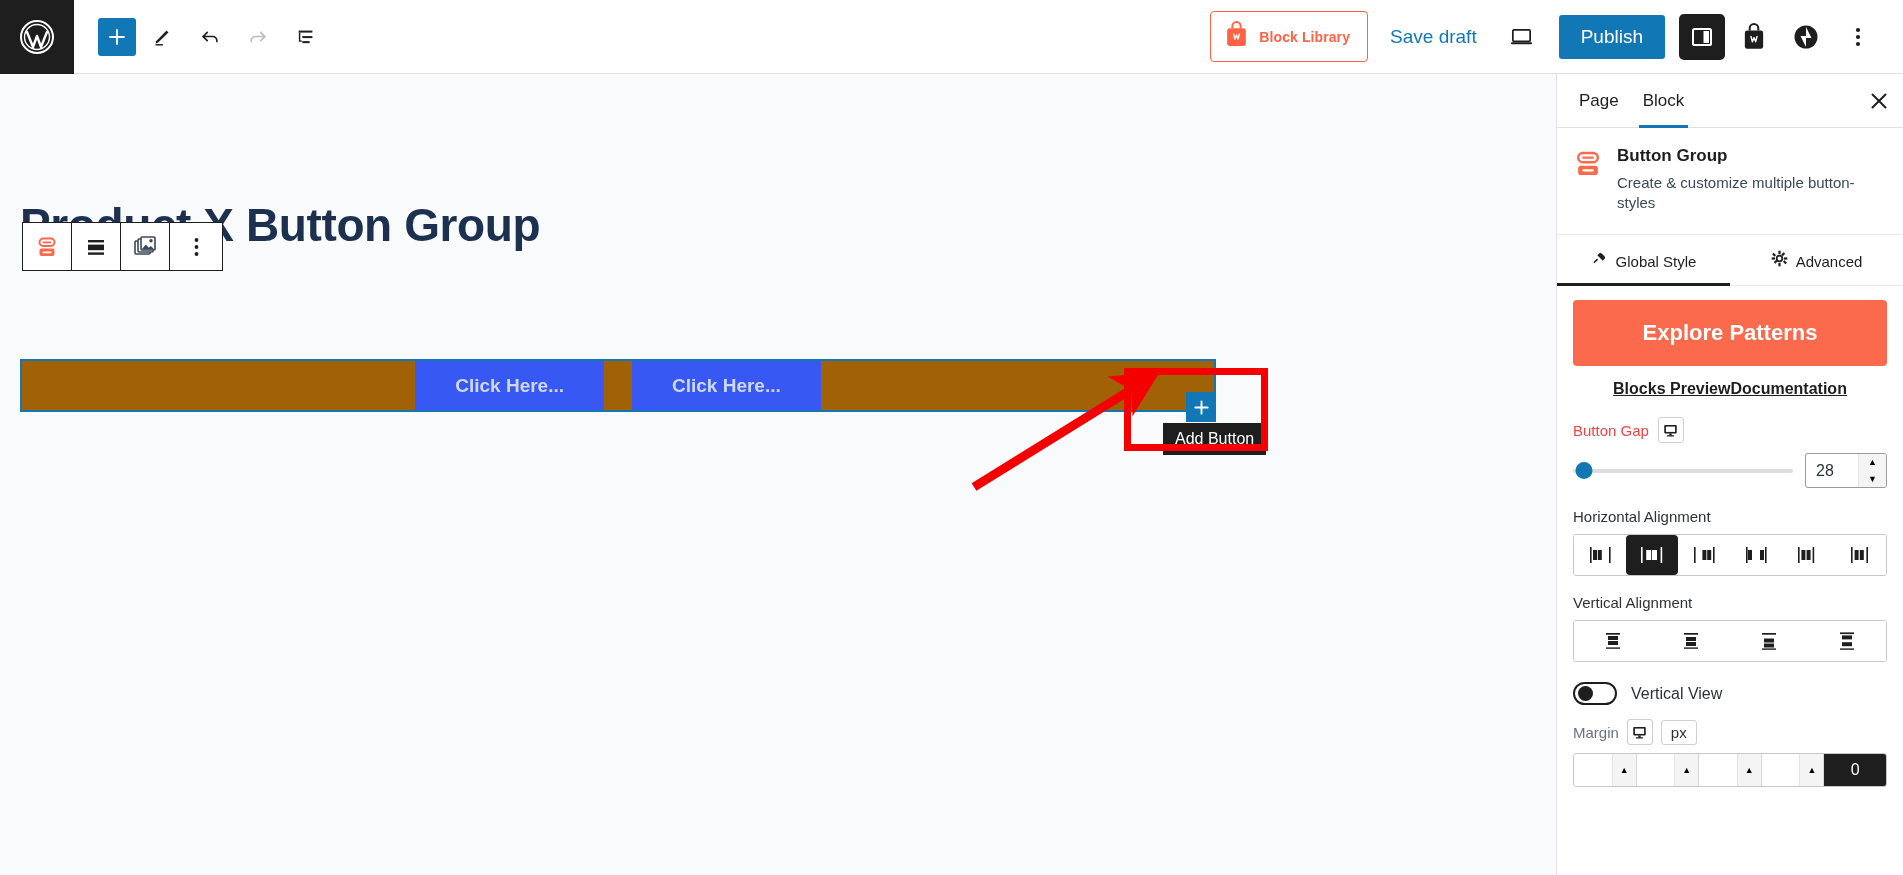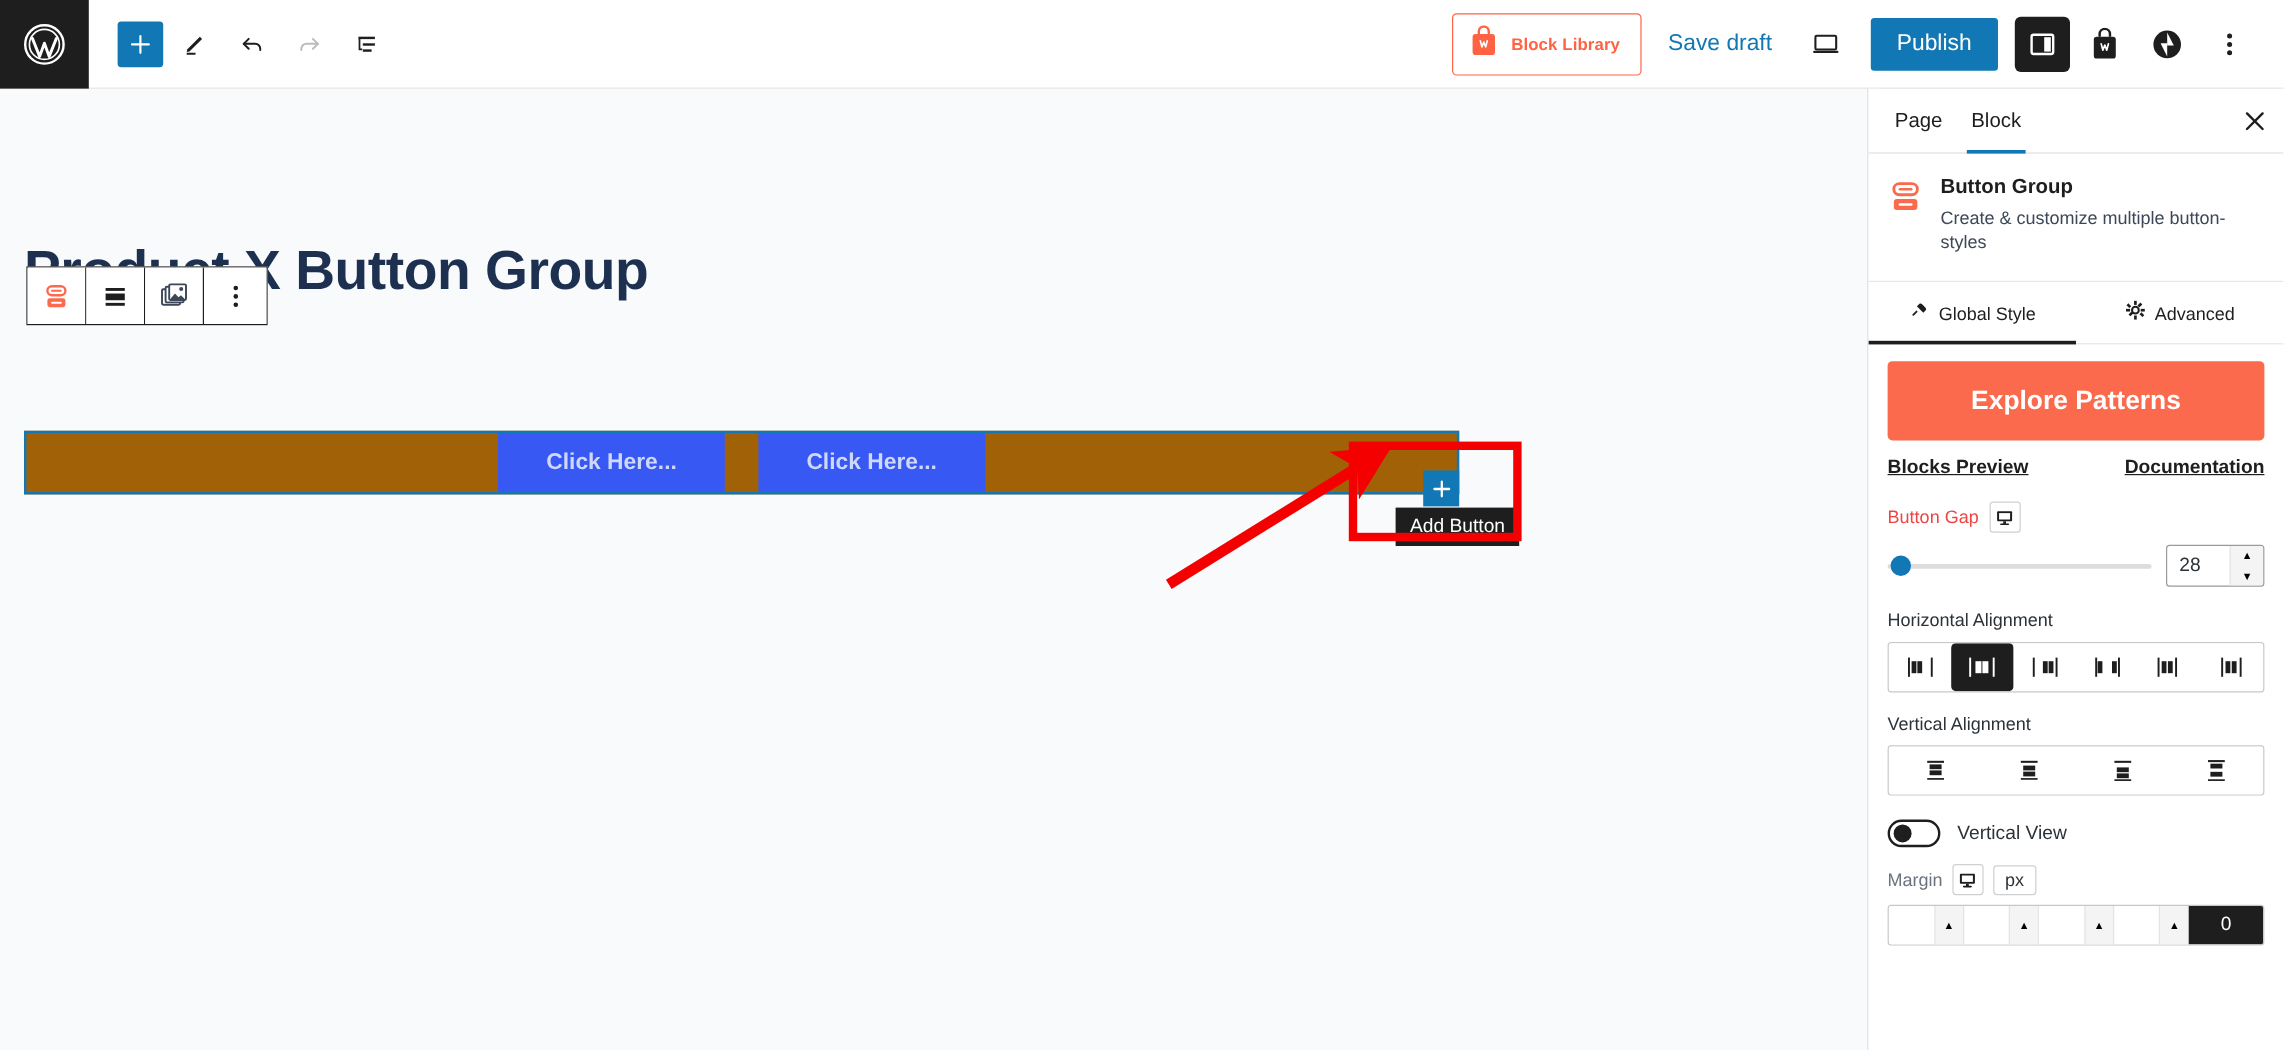--- a/index.html
+++ b/index.html
@@ -141,21 +141,21 @@
     content: ""; position: absolute; left: 0; right: 0; bottom: -1px; height: 3px; background: #1e1e1e;
   }
 
   .sb-body { padding: 14px 16px 0 16px; }
   .explore-btn {
     display: block; width: 100%; background: #fb6a4d; color: #fff;
     font-size: 22px; font-weight: 700; text-align: center; padding: 20px 3px;
     border: none; border-radius: 4px; cursor: pointer; margin-bottom: 14px;
     font-family: "Liberation Sans", sans-serif;
   }
-  .links-row { display: flex; justify-content: space-between; margin-bottom: 18px; }
+  .links-row { display: flex; justify-content: center; margin-bottom: 18px; }
   .links-row a {
     font-size: 16px; color: #1e1e1e; text-decoration: underline; font-weight: 600; cursor: pointer;
   }
 
   .ctrl-label { font-size: 15px; color: #ef4444; display: flex; align-items: center; gap: 9px; margin-bottom: 10px; margin-top: 19px; }
   .dev-chip {
     width: 26px; height: 26px; border: 1px solid #d0d0d0; border-radius: 3px;
     display: flex; align-items: center; justify-content: center; cursor: pointer; background: #fff;
   }
   .slider-row { display: flex; align-items: center; gap: 12px; margin-bottom: 20px; }

